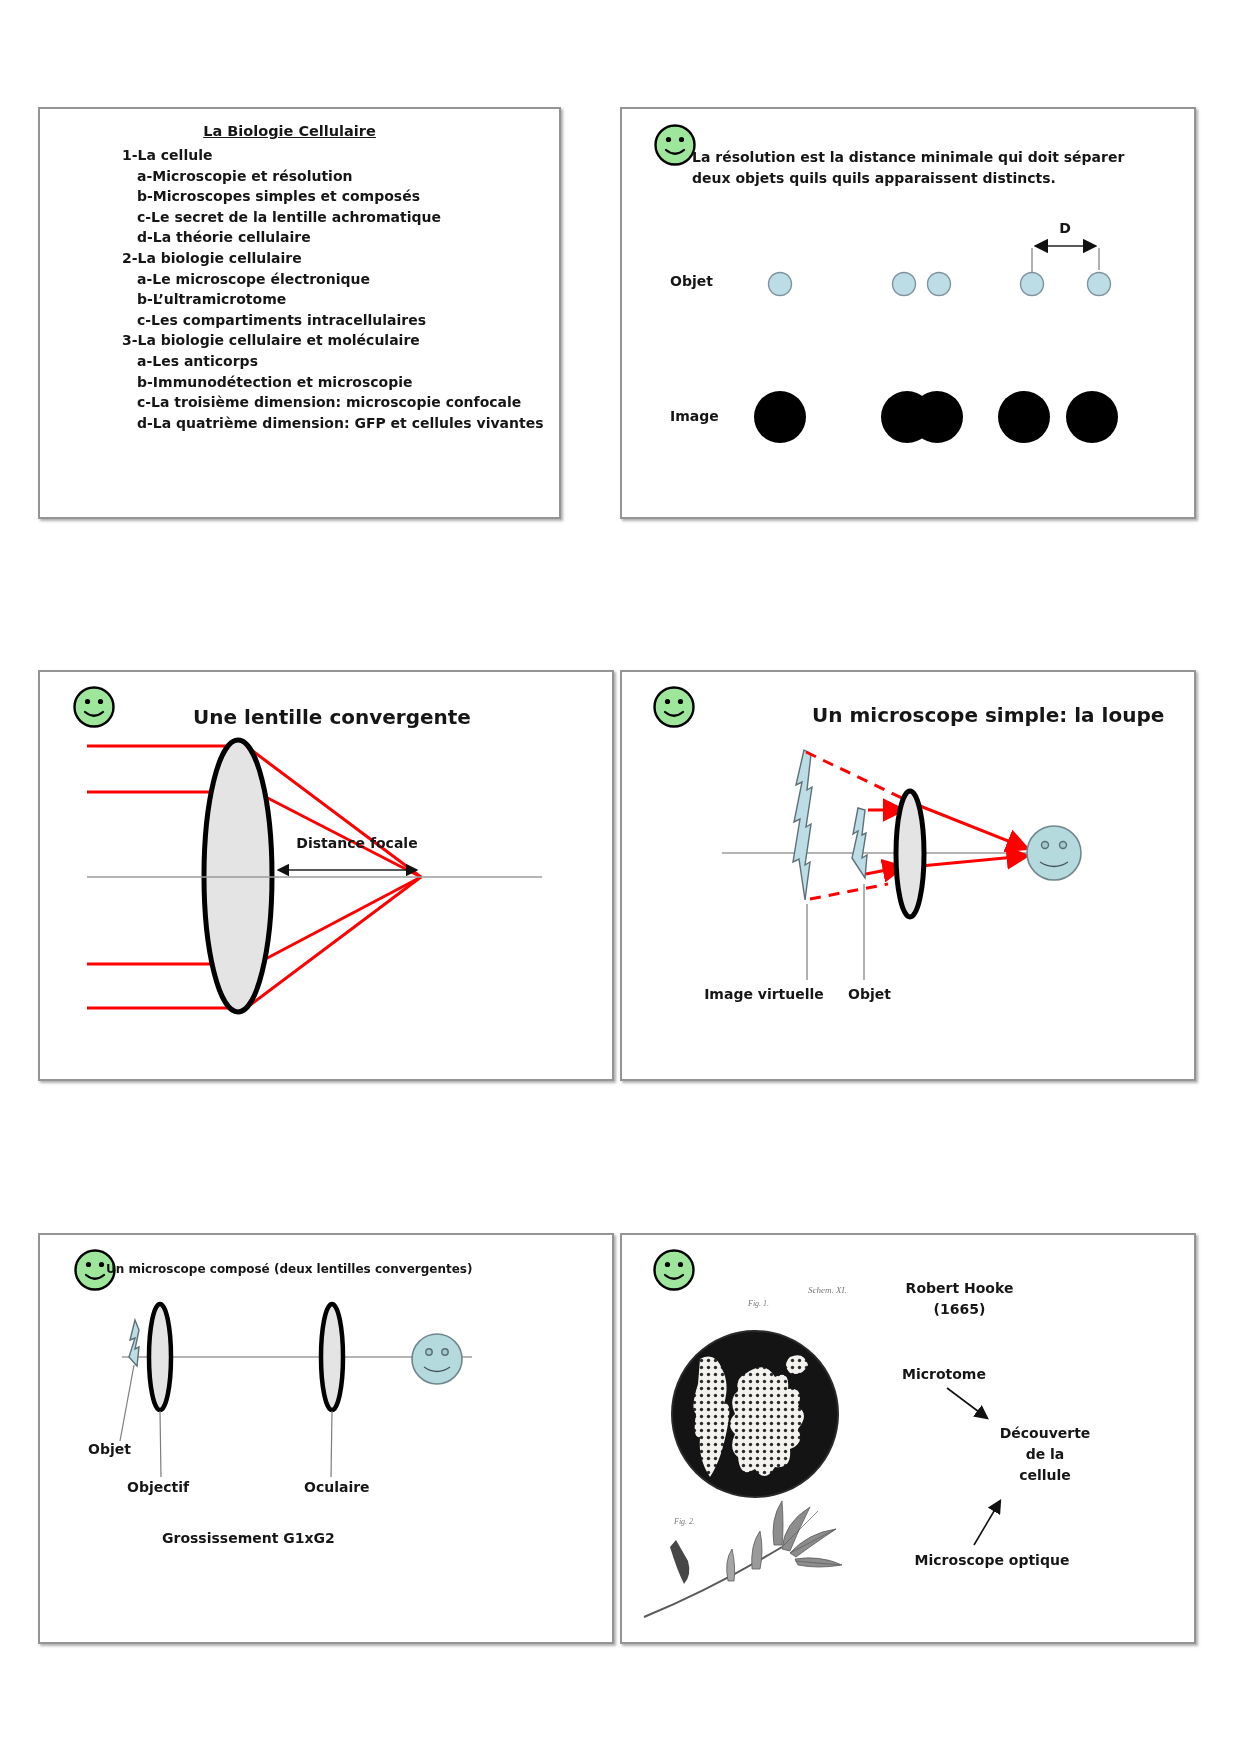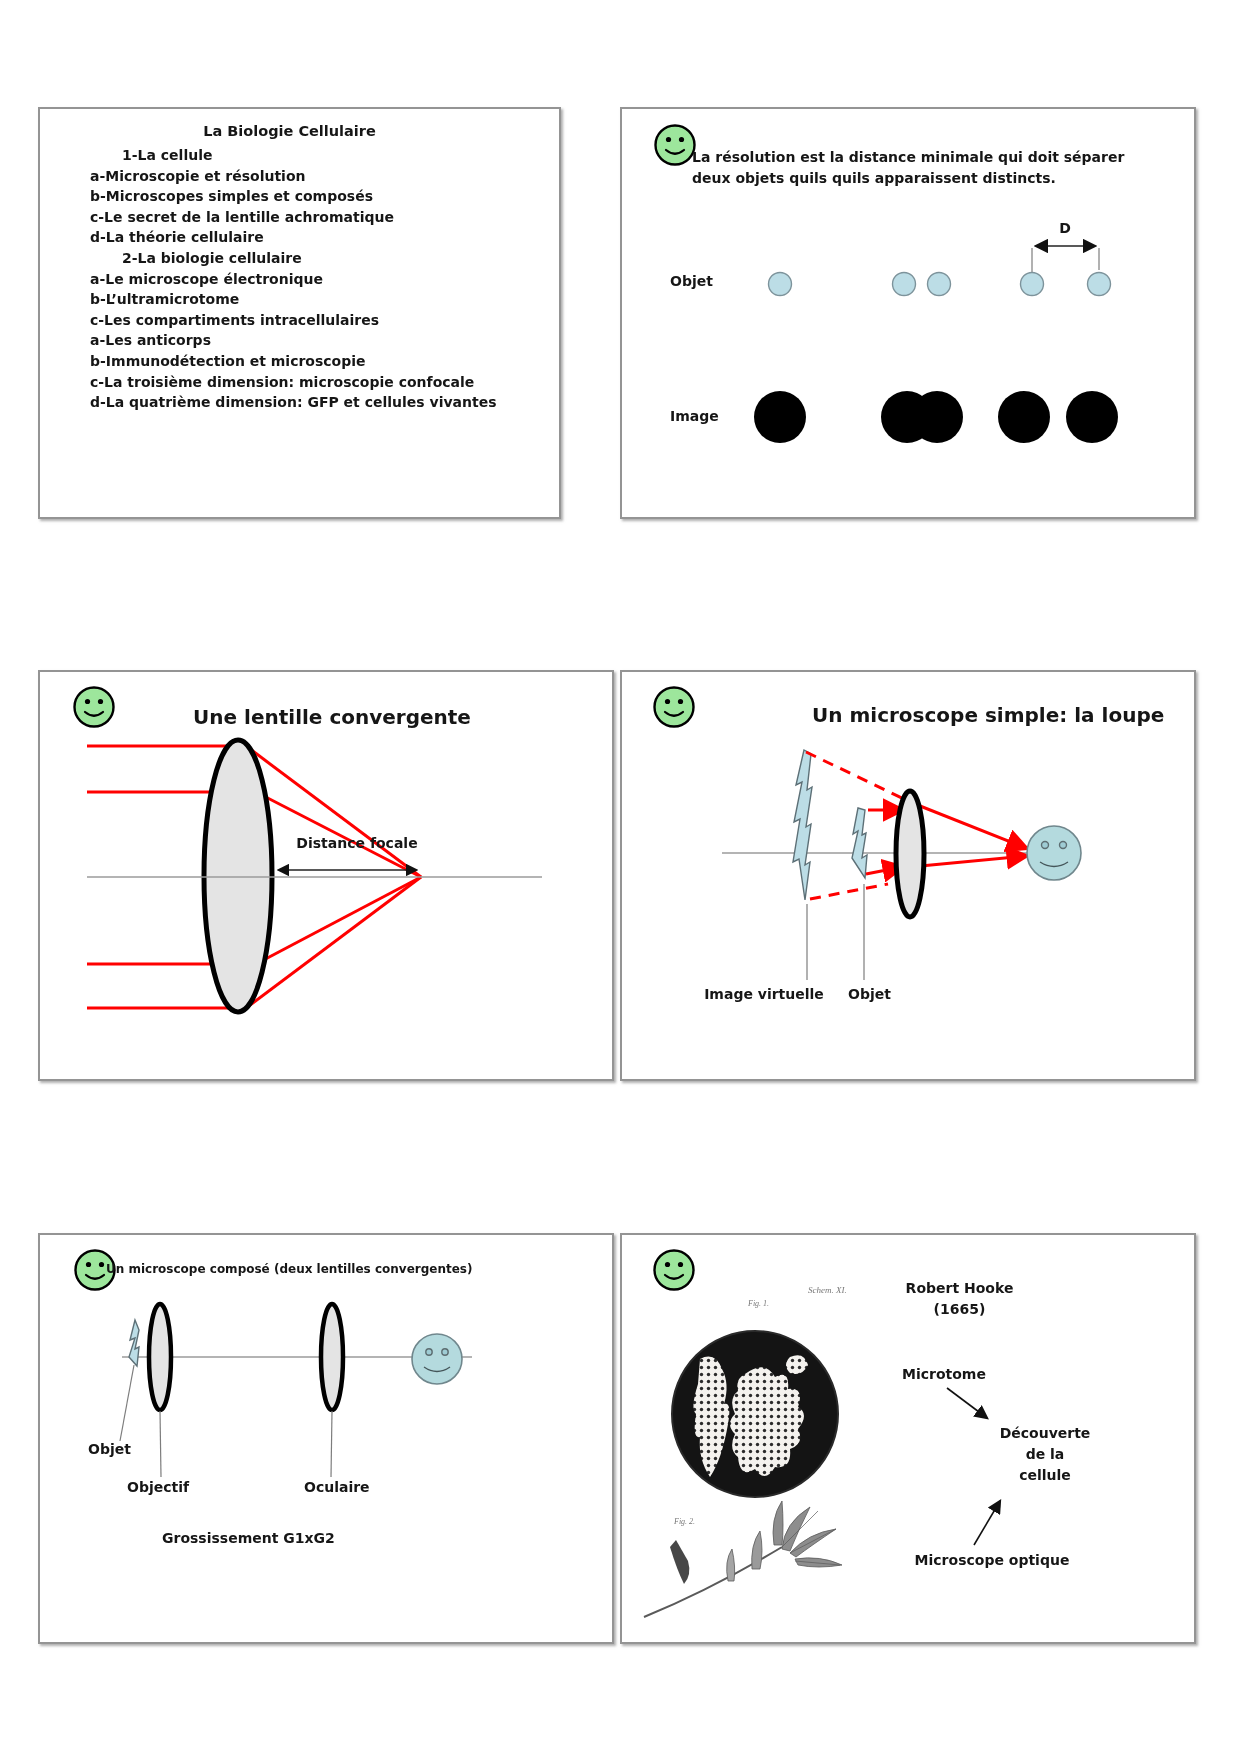--- a/index.html
+++ b/index.html
@@ -4,24 +4,24 @@
 <style>
   html,body{margin:0;padding:0;background:#fff}
   .page{position:relative;width:1240px;height:1755px;background:#fff;overflow:hidden;
         font-family:"DejaVu Sans","Liberation Sans",sans-serif;color:#161616;font-weight:600}
   .slide{position:absolute;box-sizing:border-box;background:#fff;border:2px solid #949494;
          box-shadow:1.5px 2px 2.5px rgba(110,110,110,.55)}
   .slide svg{position:absolute;left:0;top:0}
   .lbl{position:absolute;font-size:14px;line-height:1.25;white-space:nowrap}
   .ctr{text-align:center}
   .title{font-size:20px}
-  .underline{}
+  .underline{text-decoration:underline}
   .outline-items{position:absolute;left:0;top:36px;right:0;font-size:14px;line-height:20.6px;white-space:nowrap}
   .lvl1{padding-left:82px}
-  .lvl2{padding-left:50px}
+  .lvl2{padding-left:97px}
   .caption{position:absolute;font-size:14px;line-height:21px;white-space:nowrap}
   .engrave-cap{position:absolute;font-family:"Liberation Serif","DejaVu Serif",serif;
                font-style:italic;font-weight:400;color:#777;white-space:nowrap}
   
   .smiley-body{fill:var(--smiley-green);stroke:#000;stroke-width:2.4}
   .eye-dot{fill:#000}
   .mouth{fill:none;stroke:#000;stroke-width:2.2;stroke-linecap:round}
   .obj-circle{fill:var(--object-blue);stroke:#7d939b;stroke-width:1.4}
   .img-circle{fill:#000}
   .lens{fill:var(--lens-gray);stroke:#000}
@@ -45,20 +45,21 @@
     <div class="outline-items">
       <div class="lvl1">1-La cellule</div>
       <div class="lvl2">a-Microscopie et résolution</div>
       <div class="lvl2">b-Microscopes simples et composés</div>
       <div class="lvl2">c-Le secret de la lentille achromatique</div>
       <div class="lvl2">d-La théorie cellulaire</div>
       <div class="lvl1">2-La biologie cellulaire</div>
       <div class="lvl2">a-Le microscope électronique</div>
       <div class="lvl2">b-L’ultramicrotome</div>
       <div class="lvl2">c-Les compartiments intracellulaires</div>
+      <div class="lvl1">3-La biologie cellulaire et moléculaire</div>
       <div class="lvl2">a-Les anticorps</div>
       <div class="lvl2">b-Immunodétection et microscopie</div>
       <div class="lvl2">c-La troisième dimension: microscopie confocale</div>
       <div class="lvl2">d-La quatrième dimension: GFP et cellules vivantes</div>
     </div>
   </div>
 
   <div class="slide" style="left:620px;top:107px;width:576px;height:412px">
     <svg width="46" height="46" style="left:30px;top:13px">
       <circle class="smiley-body" cx="23" cy="23" r="19.5"></circle>

